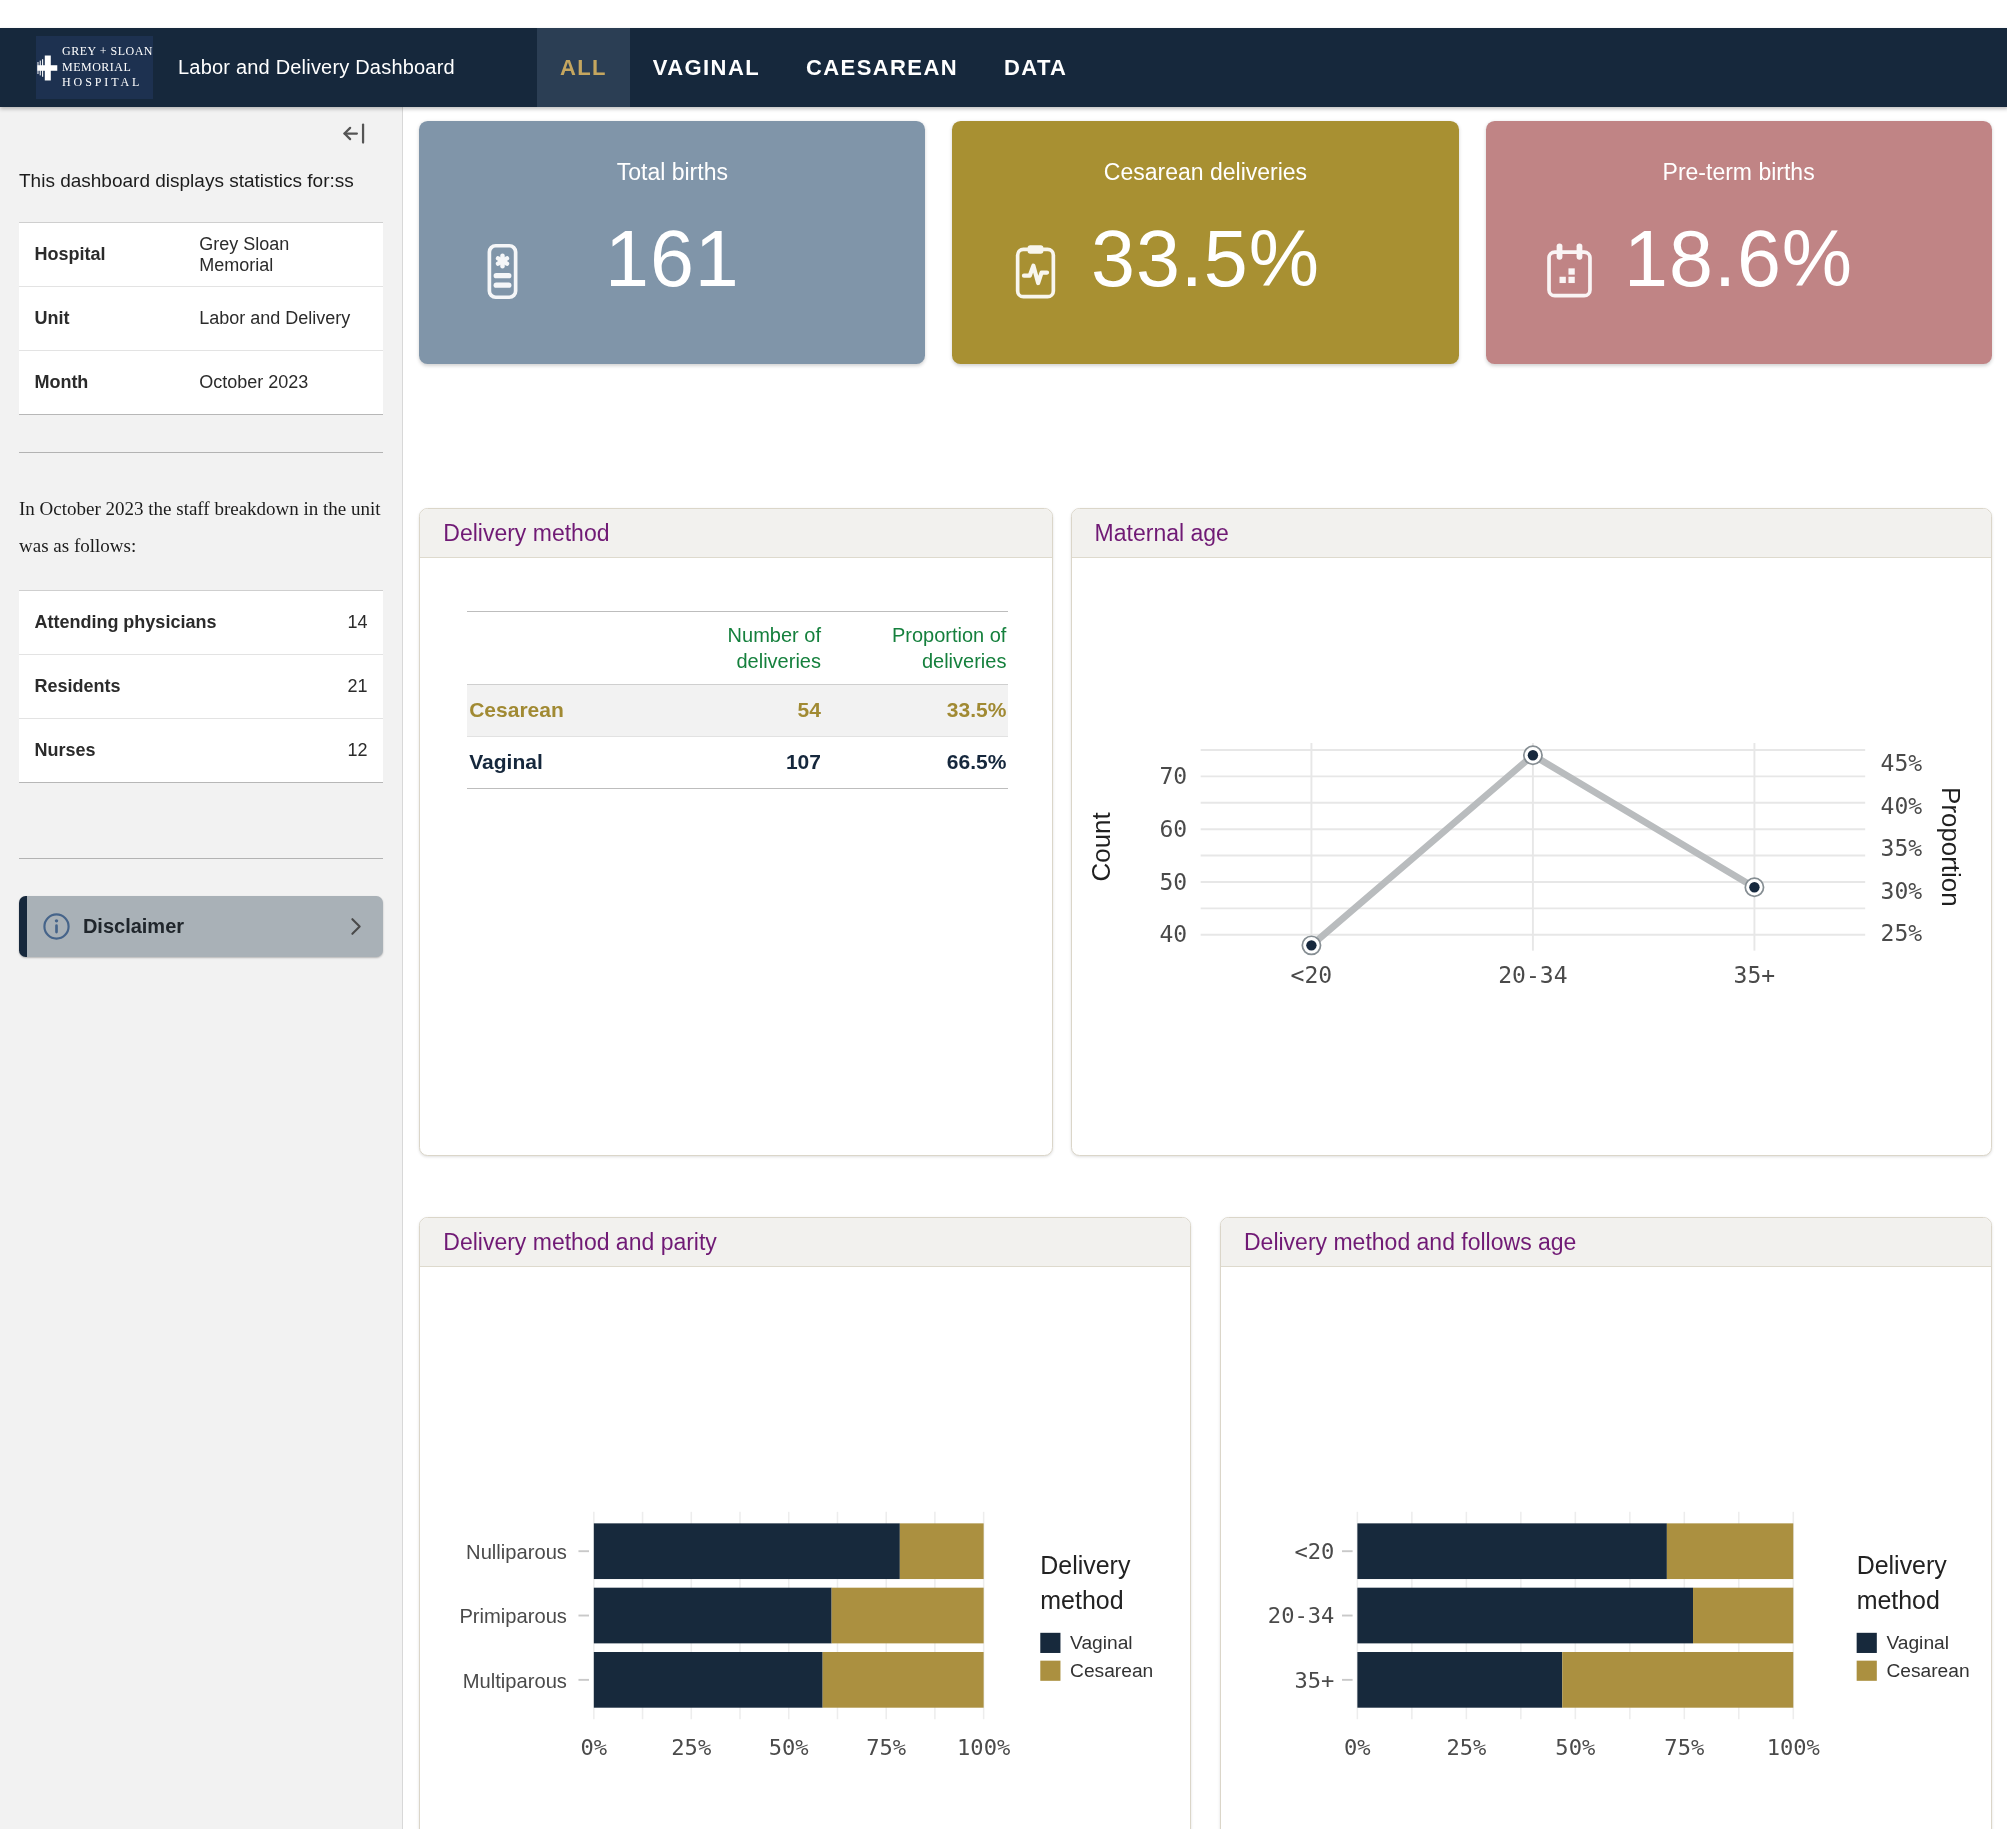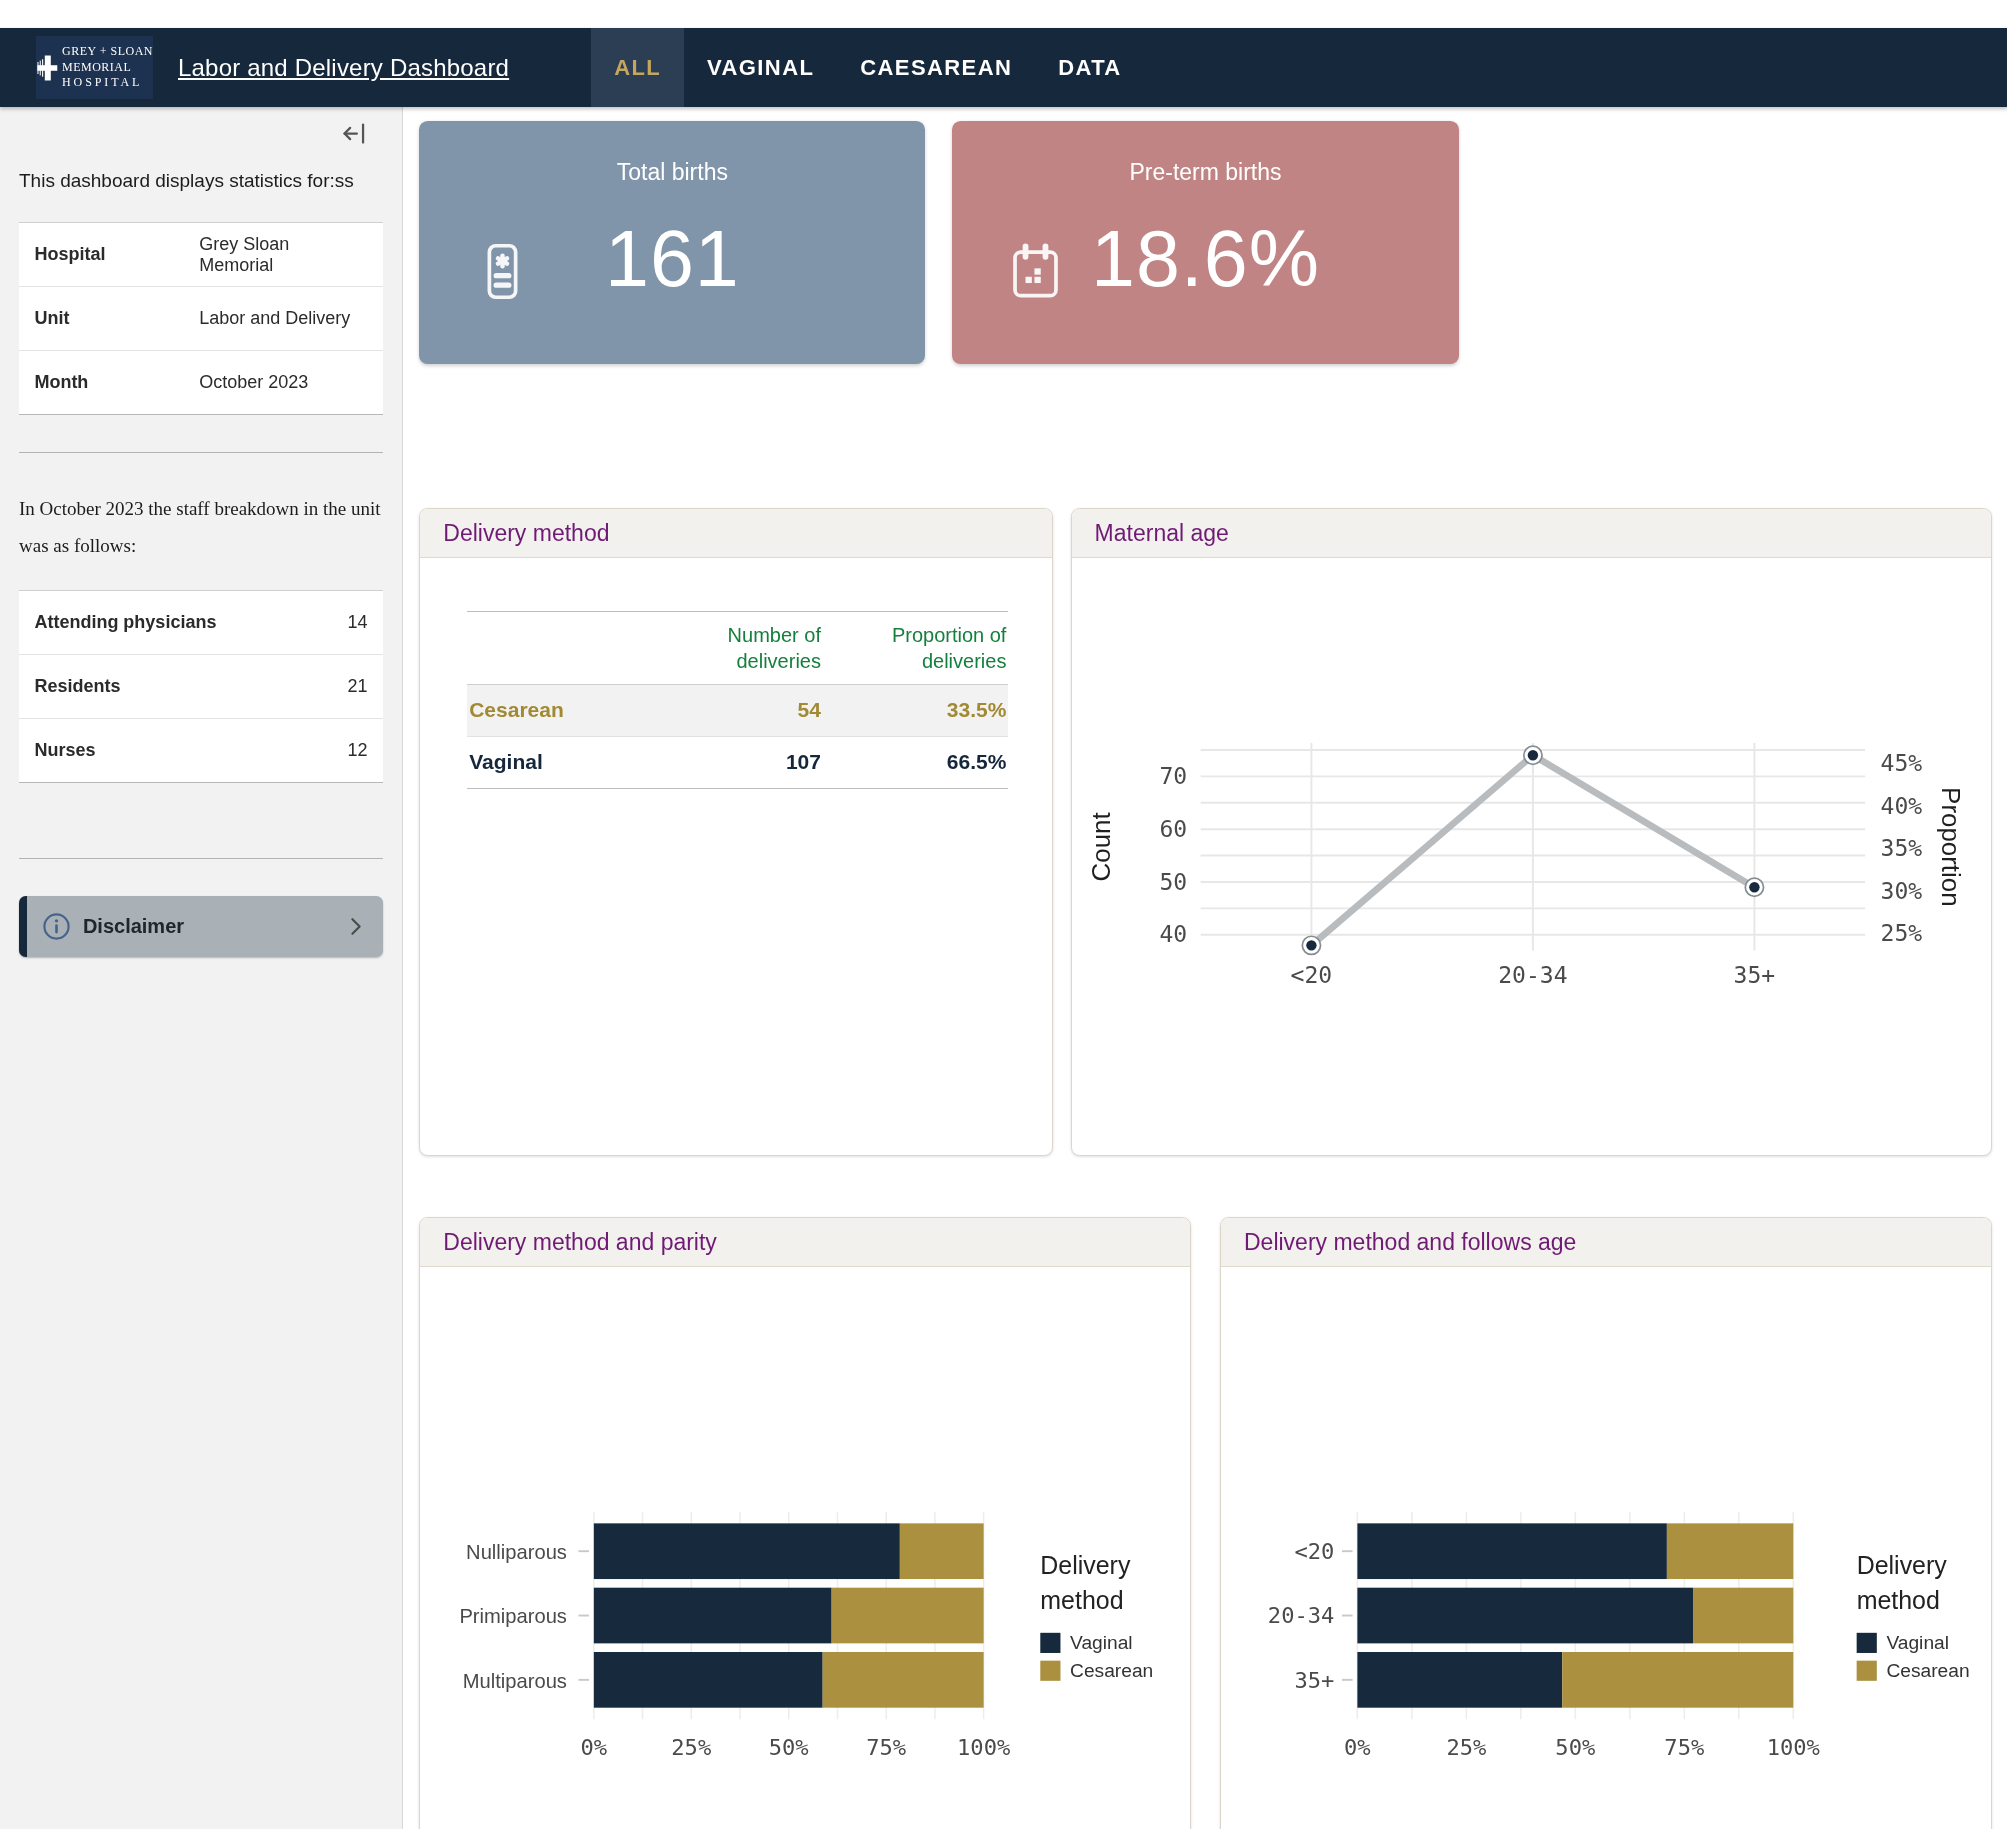--- a/index.html
+++ b/index.html
@@ -12,21 +12,21 @@
   .navbar{
     height:79px;background:#16283c;display:flex;align-items:stretch;
     box-shadow:0 1.9px 3.8px rgba(0,0,0,.25);position:relative;z-index:5;margin-top:28px;
   }
   .brand{display:flex;align-items:center;}
   .logo{
     margin:7.7px 0 7.7px 36px;width:117px;height:63px;background:#1d3150;
     display:flex;align-items:center;justify-content:center;gap:3.8px;flex:none;
   }
   .logo-text{font-family:"Liberation Serif", serif;color:#fff;font-size:12px;line-height:1.3;letter-spacing:0.5px;white-space:nowrap;}
-  .app-title{color:#ffffff;font-size:24px;font-weight:500;margin-left:25px;letter-spacing:0.2px;text-decoration:underline;}
+  .app-title{color:#ffffff;font-size:20px;font-weight:500;margin-left:25px;letter-spacing:0.2px;}
   .nav-tabs{display:flex;align-items:stretch;margin-left:82px;}
   .tab{
     display:flex;align-items:center;padding:0 23px;color:#ffffff;font-size:22px;font-weight:600;
     letter-spacing:1.4px;text-decoration:none;cursor:pointer;
   }
   .tab.active{background:#2b3e54;color:#c5a65f;}
 
   
   .shell{display:flex;height:1750px;}
   .sidebar{
@@ -199,20 +199,31 @@
               <line x1="10.3" y1="7" x2="13.7" y2="9"></line>
               <line x1="13.7" y1="7" x2="10.3" y2="9"></line>
               <line x1="9.6" y1="13.6" x2="14.4" y2="13.6" stroke-width="2"></line>
               <line x1="9.6" y1="17.2" x2="14.4" y2="17.2" stroke-width="2"></line>
             </g>
           </svg>
         </div>
         <div class="vb-value">161</div>
       </div>
 
+      <div class="vb" id="vb1" style="background: rgb(168, 144, 50);">
+        <div class="vb-title">Cesarean deliveries</div>
+        <div class="vb-icon">
+          <svg width="63" height="63" viewBox="0 0 24 24" fill="none" stroke="#ffffff" stroke-width="1.4">
+            <rect x="5.2" y="3.6" width="13.6" height="18" rx="2.2"></rect>
+            <rect x="9" y="2" width="6" height="3.2" rx="1" fill="#ffffff" stroke="none"></rect>
+            <polyline points="7.6,13.6 9.8,13.6 11.2,9.8 13,16.4 14.3,12.4 16.4,12.4" stroke-width="1.6" stroke-linecap="round" stroke-linejoin="round"></polyline>
+          </svg>
+        </div>
+        <div class="vb-value">33.5%</div>
+      </div>
 
       <div class="vb" id="vb2" style="background: rgb(192, 132, 133);">
         <div class="vb-title">Pre-term births</div>
         <div class="vb-icon">
           <svg width="63" height="63" viewBox="0 0 24 24" fill="none" stroke="#ffffff" stroke-width="1.4">
             <rect x="4.2" y="4.6" width="15.6" height="16.6" rx="2.2"></rect>
             <line x1="8.2" y1="2.4" x2="8.2" y2="6.4" stroke-width="2.2" stroke-linecap="round"></line>
             <line x1="15.8" y1="2.4" x2="15.8" y2="6.4" stroke-width="2.2" stroke-linecap="round"></line>
             <rect x="8.2" y="14" width="2.4" height="2.4" fill="#ffffff" stroke="none"></rect>
             <rect x="11.6" y="14" width="2.4" height="2.4" fill="#ffffff" stroke="none"></rect>

